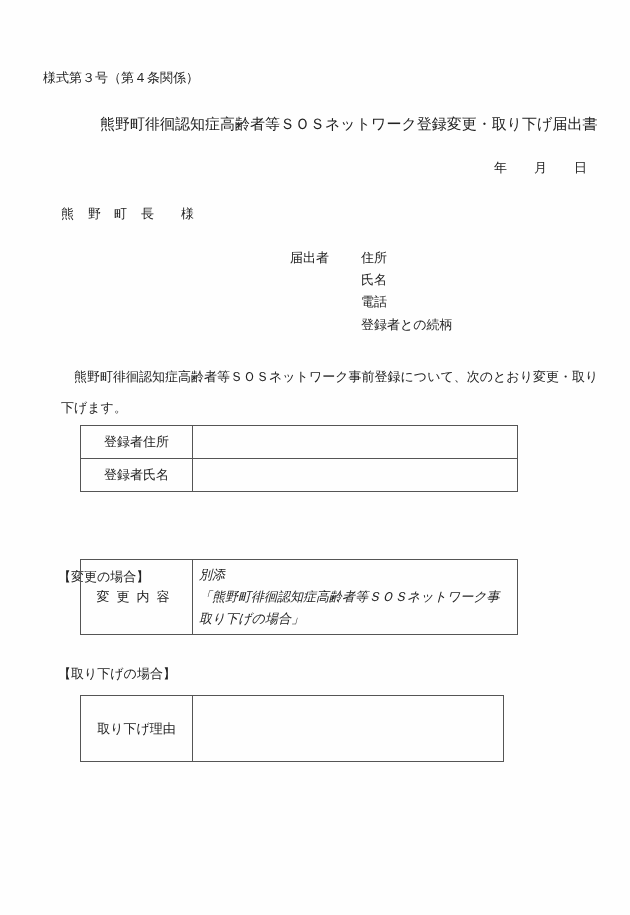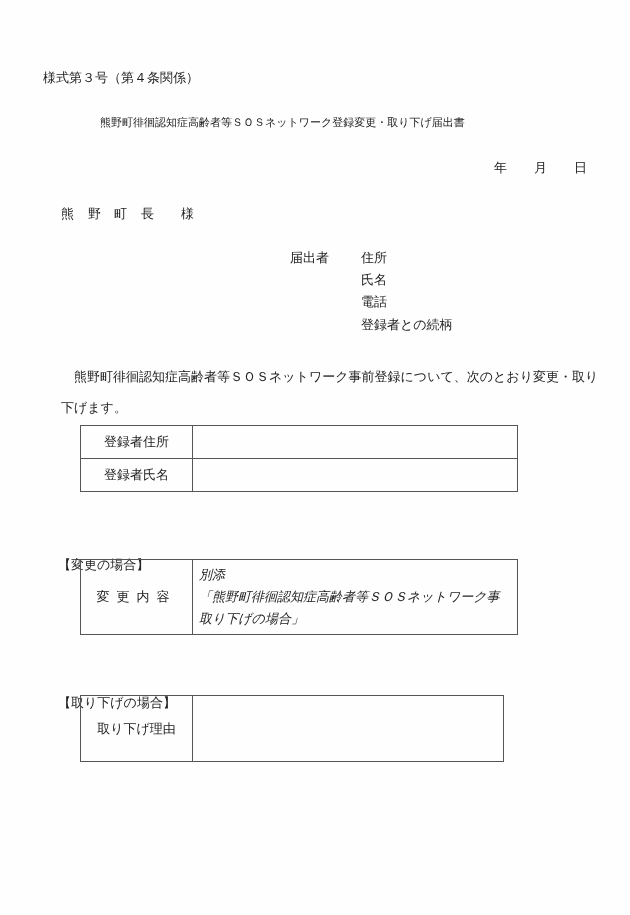--- a/index.html
+++ b/index.html
@@ -3,21 +3,21 @@
 <meta charset="utf-8">
 <style>
   html, body { margin: 0; padding: 0; }
   body {
     width: 630px; height: 915px; background: #fefefe; position: relative; overflow: hidden;
     font-family: "DejaVu Serif", "Liberation Serif", serif;
     color: #222; font-size: 13px;
   }
   .abs { position: absolute; white-space: nowrap; line-height: 1; }
   .form-no { left: 43px; top: 71px; }
-  .title { left: 100px; top: 117px; font-size: 11px; }
+  .title { left: 100px; top: 117px; font-size: 15px; }
   .date { top: 161px; }
   .date-y { left: 494px; } .date-m { left: 534px; } .date-d { left: 574px; }
   .addressee { left: 61px; top: 207px; letter-spacing: 0; }
   .addressee span { display: inline-block; }
   .applicant-label { left: 290px; top: 251px; }
   .ap-row { left: 345px; margin-left: 16px; }
   .body-text { left: 61px; top: 361px; width: 540px; white-space: normal; line-height: 31px; text-indent: 13px; }
   table { position: absolute; border-collapse: collapse; font-size: 13px; }
   td { border: 1px solid #555; padding: 0; }
   .t1 { left: 80px; top: 425px; width: 438px; }
@@ -63,35 +63,35 @@
     <td class="lbl">登録者住所</td>
     <td></td>
   </tr>
   <tr>
     <td class="lbl">登録者氏名</td>
     <td></td>
   </tr>
 </tbody>
   </table>
 
-<div class="abs sec-head" style="top:558px">【変更の場合】</div>
+<div class="abs sec-head" style="top:570px">【変更の場合】</div>
 <table class="t2">
   <tbody>
       <tr>
     <td class="lbl">変更内容</td>
     <td class="content">
       <div>別添</div>
       <div>「熊野町徘徊認知症高齢者等ＳＯＳネットワーク事</div>
       <div>取り下げの場合」</div>
     </td>
   </tr>
 </tbody>
   </table>
 
-<div class="abs sec-head" style="top:696px">【取り下げの場合】</div>
+<div class="abs sec-head" style="top:667px">【取り下げの場合】</div>
 <table class="t3">
   <tbody>
       <tr>
     <td class="lbl">取り下げ理由</td>
     <td></td>
   </tr>
 </tbody>
   </table>
 
 </body></html>

